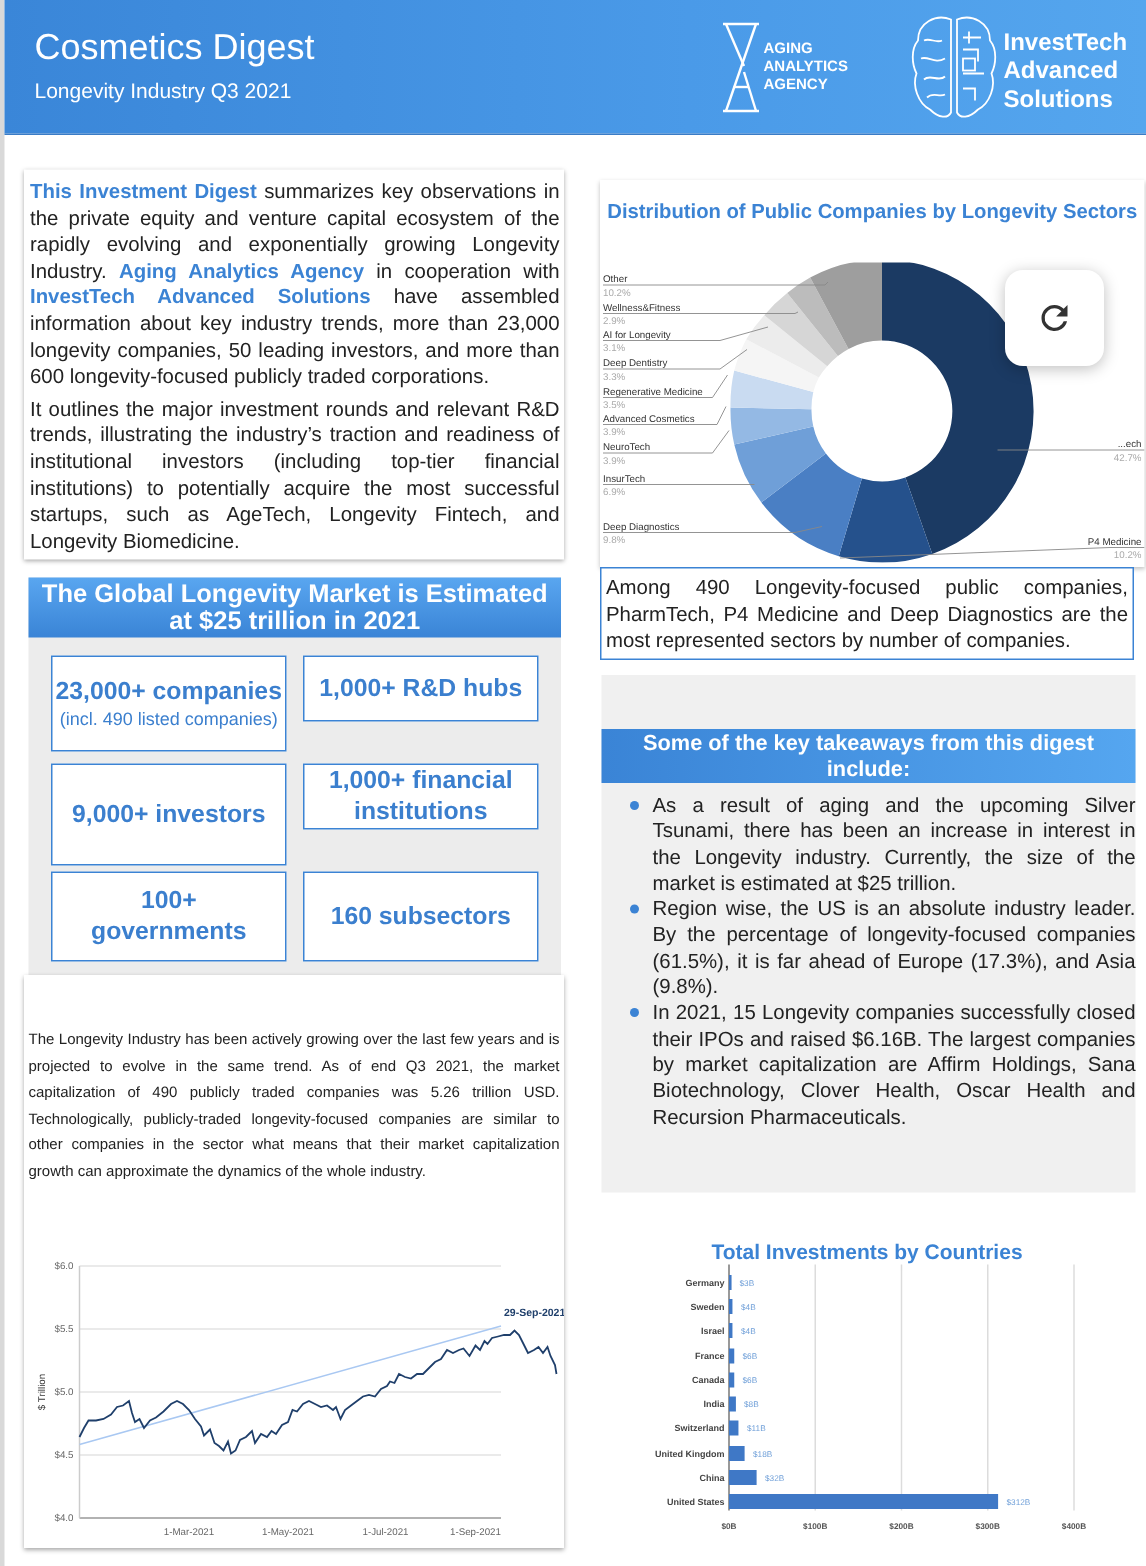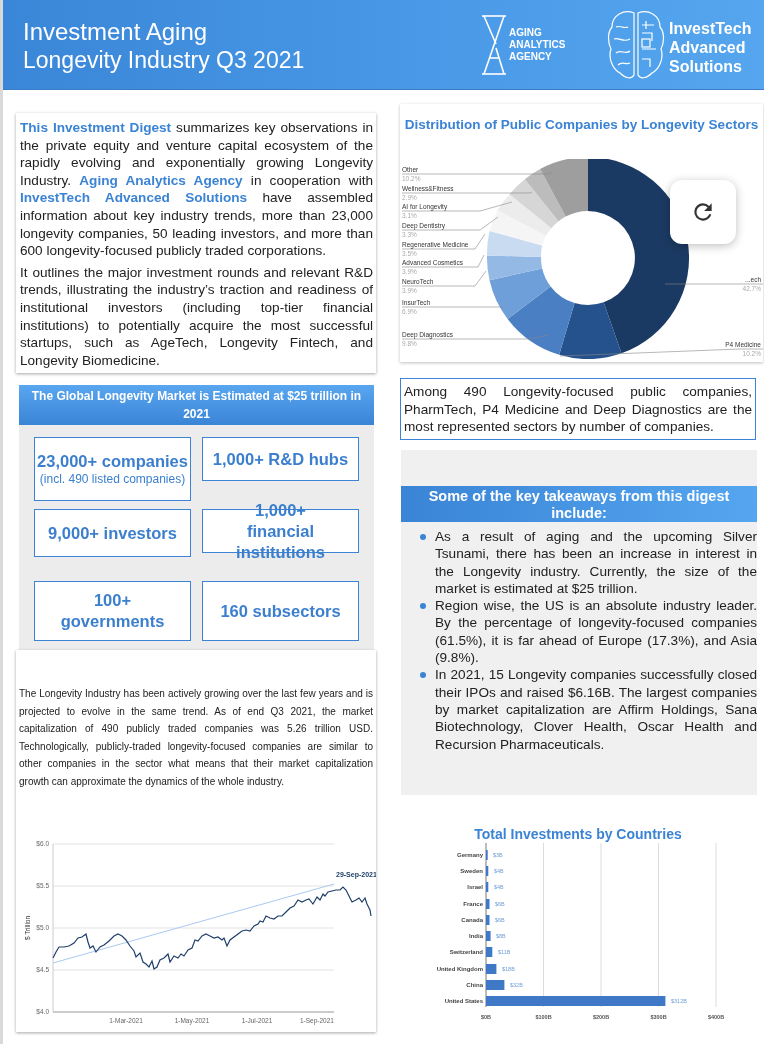--- a/index.html
+++ b/index.html
@@ -1,62 +1,62 @@
 <!DOCTYPE html>
 <html><head>
 <meta charset="utf-8">
 <style>
   * { box-sizing: border-box; margin: 0; padding: 0; }
   body { width: 764px; height: 1044px; background: #d9d9d9; font-family: "Liberation Sans", sans-serif; overflow: hidden; position: relative; }
   .page { position: absolute; left: 3px; top: 0; width: 761px; height: 1044px; background: #ffffff; }
   .header { position: absolute; left: 0; top: 0; width: 761px; height: 90px; background: linear-gradient(90deg, #3a86d8 0%, #4a9ae8 60%, #55a6ee 100%); border-bottom: 1px solid #3a7cc6; }
   .header .title { position: absolute; left: 20px; top: 18px; color: #fff; font-size: 24px; line-height: 28px; }
-  .header .subtitle { position: absolute; left: 20px; top: 47px; color: #fff; font-size: 23px; line-height: 26px; }
+  .header .subtitle { position: absolute; left: 20px; top: 47px; color: #fff; font-size: 14px; line-height: 26px; }
   .logo-aaa { position: absolute; left: 477px; top: 14px; width: 100px; height: 62px; }
   .logo-aaa .text { position: absolute; left: 29px; top: 13px; color: #fff; font-weight: bold; font-size: 10px; line-height: 12px; }
   .logo-its { position: absolute; left: 603px; top: 7px; width: 160px; height: 76px; }
   .logo-its .text { position: absolute; left: 63px; top: 12px; color: #fff; font-weight: bold; font-size: 16px; line-height: 19px; }
 
   .card { position: absolute; background: #fff; box-shadow: 0 1px 3px rgba(0,0,0,0.35); }
   .intro { left: 13px; top: 113px; width: 360px; height: 260px; padding: 6px 3px 4px 4px; font-size: 13.6px; line-height: 17.6px; color: #222; text-align: justify; }
   .intro p + p { margin-top: 4px; }
   .hl { color: #3b83d4; font-weight: bold; }
 
   .market { position: absolute; left: 16px; top: 385px; width: 355px; height: 265px; background: #ececec; }
-  .market .banner { height: 40px; background: linear-gradient(180deg, #59a6f0, #3a84d6); color: #fff; font-weight: bold; font-size: 12px; line-height: 18px; text-align: center; padding-top: 2px; }
+  .market .banner { height: 40px; background: linear-gradient(180deg, #59a6f0, #3a84d6); color: #fff; font-weight: bold; font-size: 17px; line-height: 18px; text-align: center; padding-top: 2px; }
   .stat { position: absolute; width: 157px; background: #fff; border: 1.5px solid #3b83d4; color: #3b7fce; text-align: center; display: flex; flex-direction: column; justify-content: center; align-items: center; font-weight: bold; font-size: 16.5px; line-height: 21px; }
   .stat .sub { font-weight: normal; font-size: 12px; line-height: 15px; }
 
   .capcard { left: 13px; top: 650px; width: 360px; height: 382px; }
   .capcard h3 { position: absolute; left: 0; top: 10px; width: 360px; text-align: center; color: #3b83d4; font-size: 15px; }
   .capcard .body { position: absolute; left: 3px; top: 35px; width: 354px; font-size: 10px; line-height: 17.6px; color: #222; text-align: justify; }
   .capchart { position: absolute; left: 0; top: 180px; width: 360px; height: 200px; }
 
-  .donut-card { left: 397px; top: 104px; width: 363px; height: 258px; box-shadow: 0 1px 3px rgba(0,0,0,0.25); }
+  .donut-card { left: 397px; top: 120px; width: 363px; height: 258px; box-shadow: 0 1px 3px rgba(0,0,0,0.25); }
   .donut-card h3 { position: absolute; left: 0; top: 12px; width: 363px; text-align: center; color: #3b83d4; font-size: 13.5px; line-height: 17px; }
   .donut-svg { position: absolute; left: 0; top: 55px; }
   .refresh-btn { position: absolute; left: 667px; top: 180px; width: 66px; height: 64px; background: #fff; border-radius: 12px; box-shadow: 0 2px 10px rgba(0,0,0,0.25); display: flex; align-items: center; justify-content: center; cursor: pointer; }
 
   .among { position: absolute; left: 397px; top: 378px; width: 356px; height: 62px; border: 1.5px solid #3b83d4; background: #fff; padding: 4px 3px; font-size: 13.6px; line-height: 17.5px; color: #222; text-align: justify; }
   .takeaways { position: absolute; left: 398px; top: 450px; width: 356px; height: 345px; background: #f0f0f0; }
   .takeaways .banner { height: 36px; background: linear-gradient(90deg, #3a84d6, #55a6f0); color: #fff; font-weight: bold; font-size: 14.5px; line-height: 17px; text-align: center; padding-top: 2px; margin-top: 36px; }
   .takeaways ul { list-style: none; padding: 6px 0 0 0; }
   .takeaways li { position: relative; padding-left: 34px; font-size: 13.6px; line-height: 17.3px; color: #222; text-align: justify; }
   .takeaways li::before { content: ""; position: absolute; left: 19px; top: 6px; width: 6px; height: 6px; border-radius: 50%; background: #3b83d4; }
 
   .inv-card { position: absolute; left: 420px; top: 805px; width: 330px; height: 235px; }
   .inv-card h3 { position: absolute; left: 0; top: 21px; width: 310px; text-align: center; color: #3b83d4; font-size: 14px; }
 </style>
 </head>
 <body>
 
 <div class="page">
 
   <div class="header">
-    <div class="title">Investment Aging</div>
+    <div class="title">Cosmetics Digest</div>
     <div class="subtitle">Longevity Industry Q3 2021</div>
 
     <div class="logo-aaa">
       <svg width="28" height="62" viewBox="0 0 28 62">
         <g stroke="#fff" stroke-width="1.6" fill="none">
           <line x1="2" y1="2" x2="26" y2="2"></line>
           <line x1="2" y1="60" x2="26" y2="60"></line>
           <line x1="24" y1="2" x2="4" y2="60"></line>
           <line x1="4" y1="2" x2="16" y2="30"></line>
           <line x1="16" y1="34" x2="24" y2="60"></line>
@@ -95,24 +95,24 @@
 
   <div class="market">
     <div class="banner">The Global Longevity Market is Estimated at $25 trillion in 2021</div>
     <div class="stat" style="left:15px;top:52px;height:64px;">
       <div>23,000+ companies</div>
       <div class="sub">(incl. 490 listed companies)</div>
     </div>
     <div class="stat" style="left:183px;top:52px;height:44px;">
       <div>1,000+ R&amp;D hubs</div>
     </div>
-    <div class="stat" style="left:15px;top:124px;height:48px;">
+    <div class="stat" style="left:15px;top:124px;height:68px;">
       <div>9,000+ investors</div>
     </div>
-    <div class="stat" style="left:183px;top:124px;height:44px;padding:0 19px;">
+    <div class="stat" style="left:183px;top:124px;height:44px;padding:0 8px;">
       <div>1,000+ financial institutions</div>
     </div>
     <div class="stat" style="left:15px;top:196px;height:60px;padding:0 30px;">
       <div>100+ governments</div>
     </div>
     <div class="stat" style="left:183px;top:196px;height:60px;">
       <div>160 subsectors</div>
     </div>
   </div>
 

